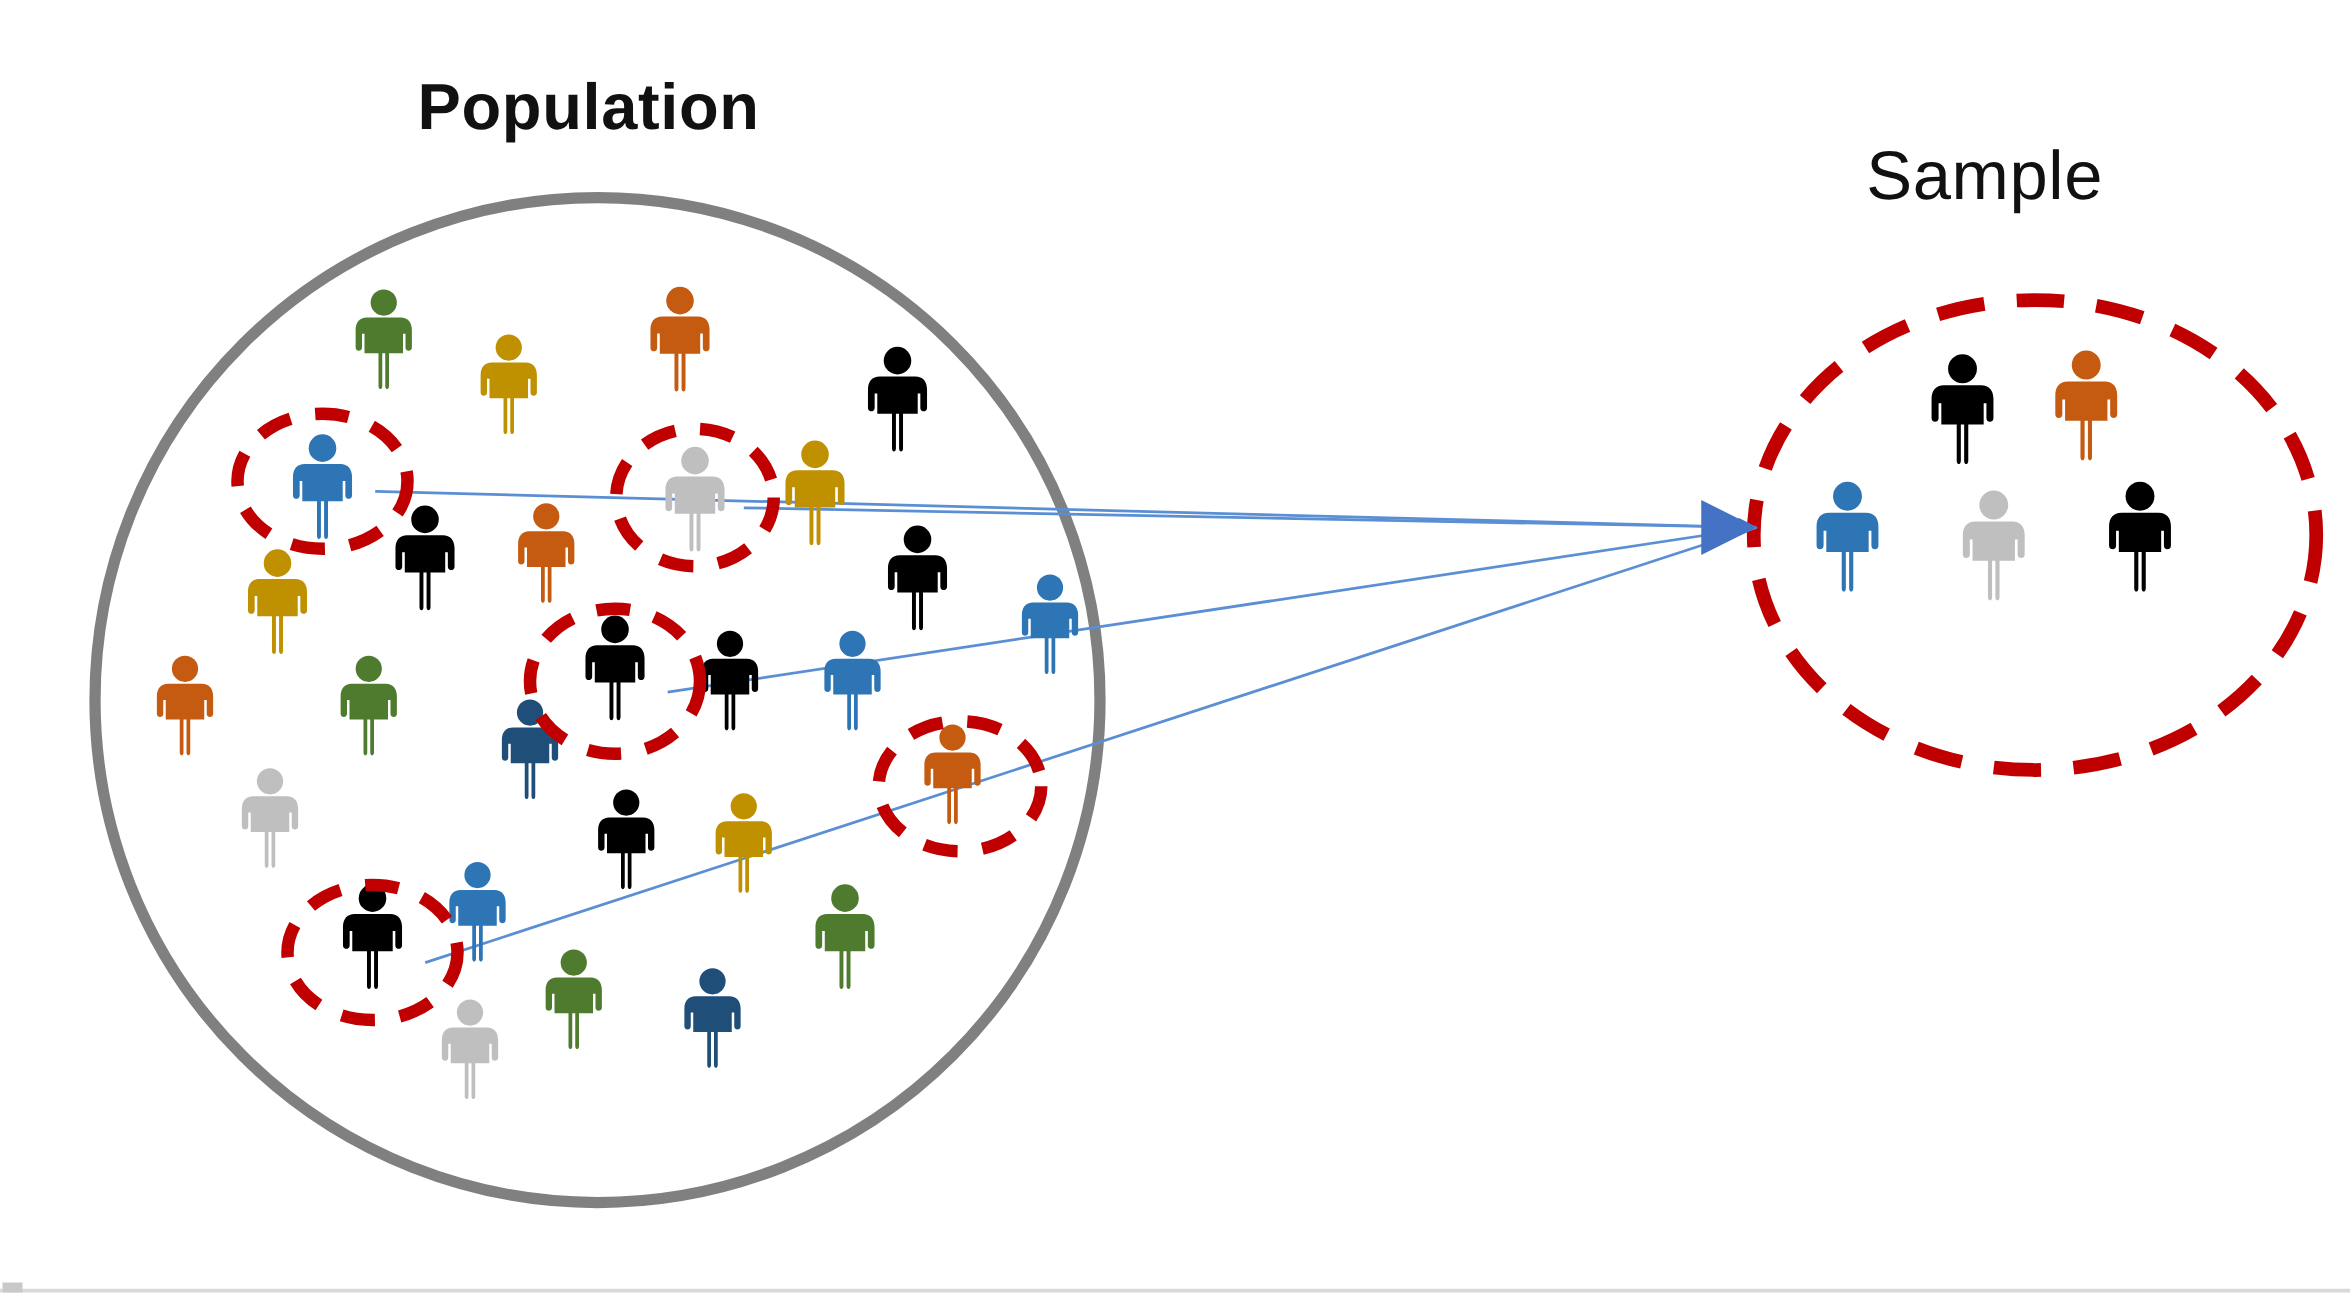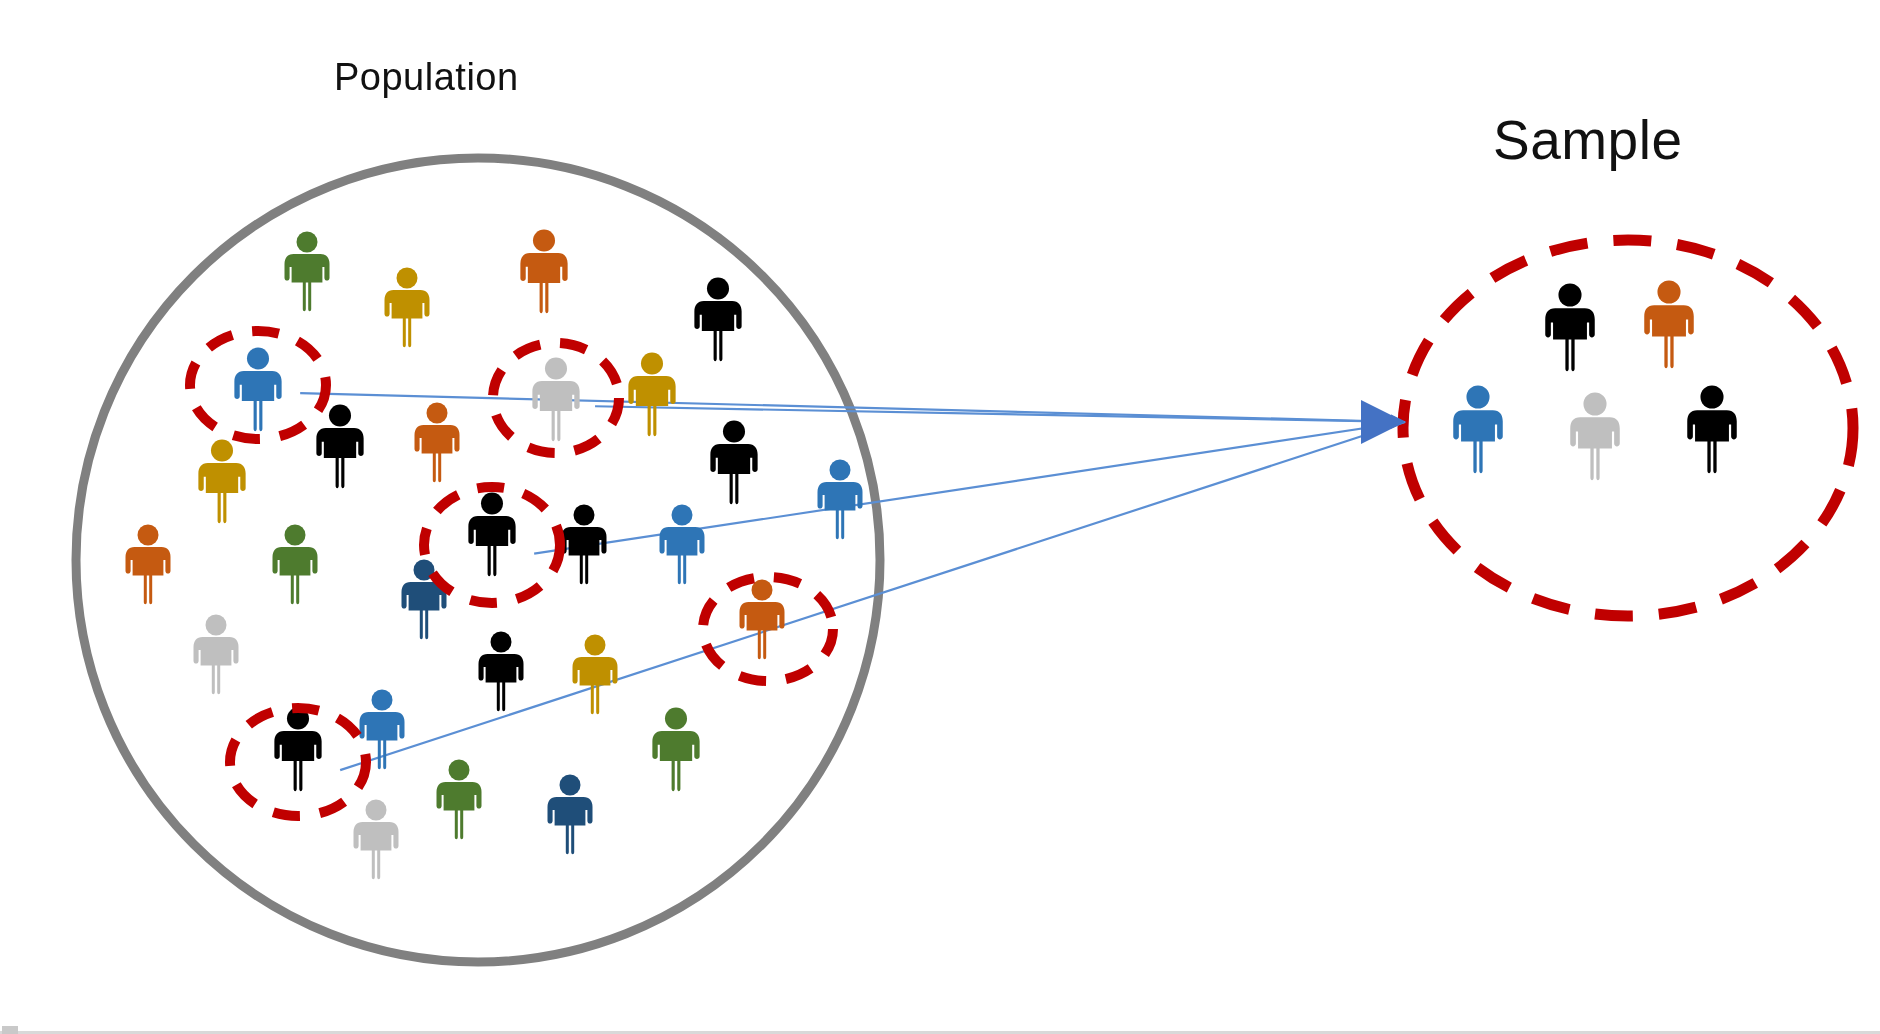--- a/index.html
+++ b/index.html
@@ -32,22 +32,23 @@
   .diag-label {
     position: absolute;
     color: #111111;
     font-weight: 400;
     white-space: nowrap;
     font-family: "Liberation Sans", sans-serif;
   }
   #label-population {
     left: 334px;
     top: 56px;
-    font-size: 38px;
+    font-size: 52px;
     letter-spacing: 0.5px;
+    font-weight: bold;
   }
   #label-sample {
     left: 1493px;
     top: 108px;
     font-size: 55px;
     letter-spacing: 0.5px;
   }
   .bottom-rule {
     position: absolute;
     left: 0;

